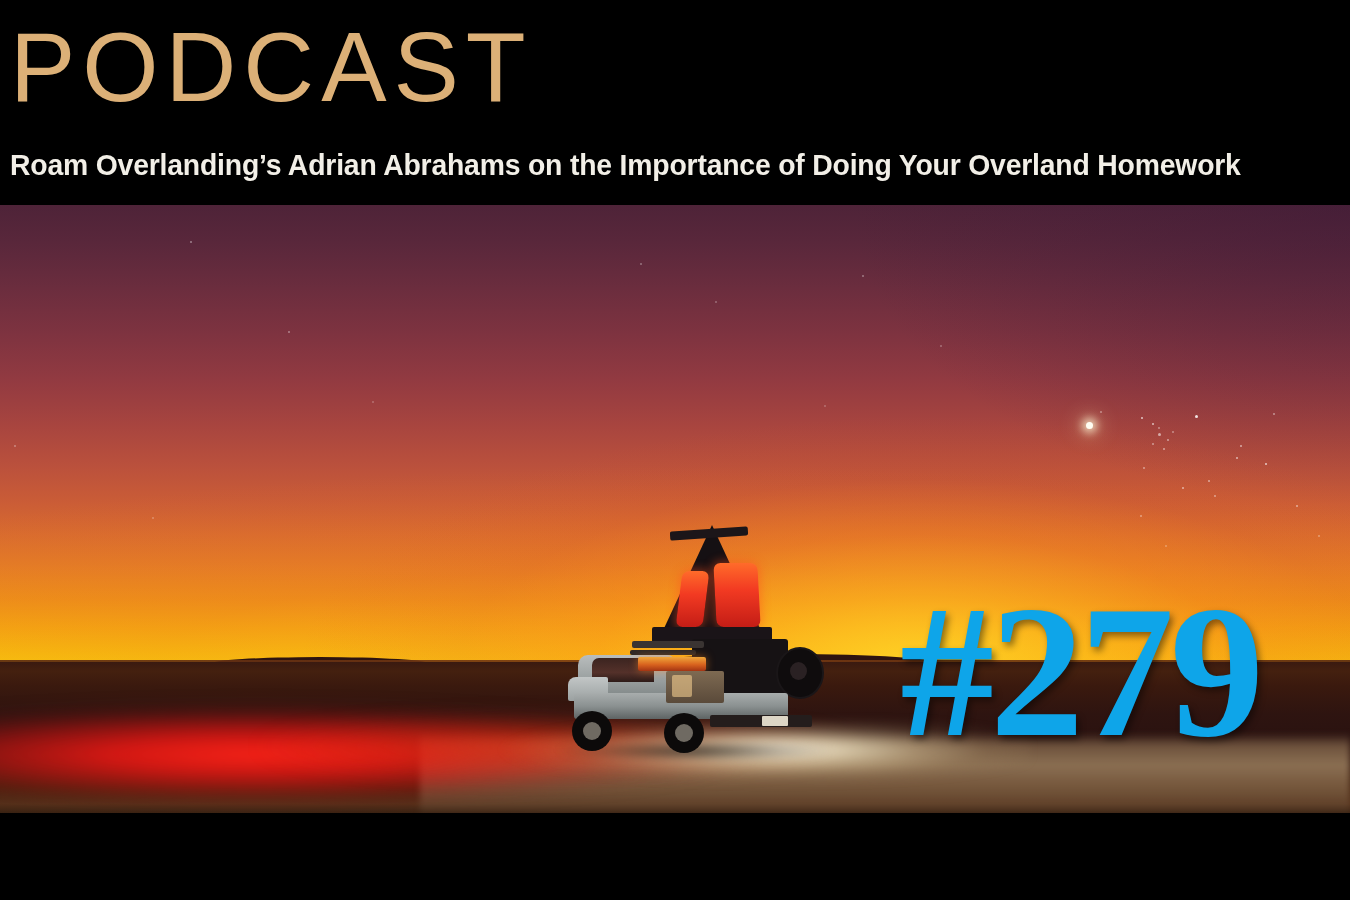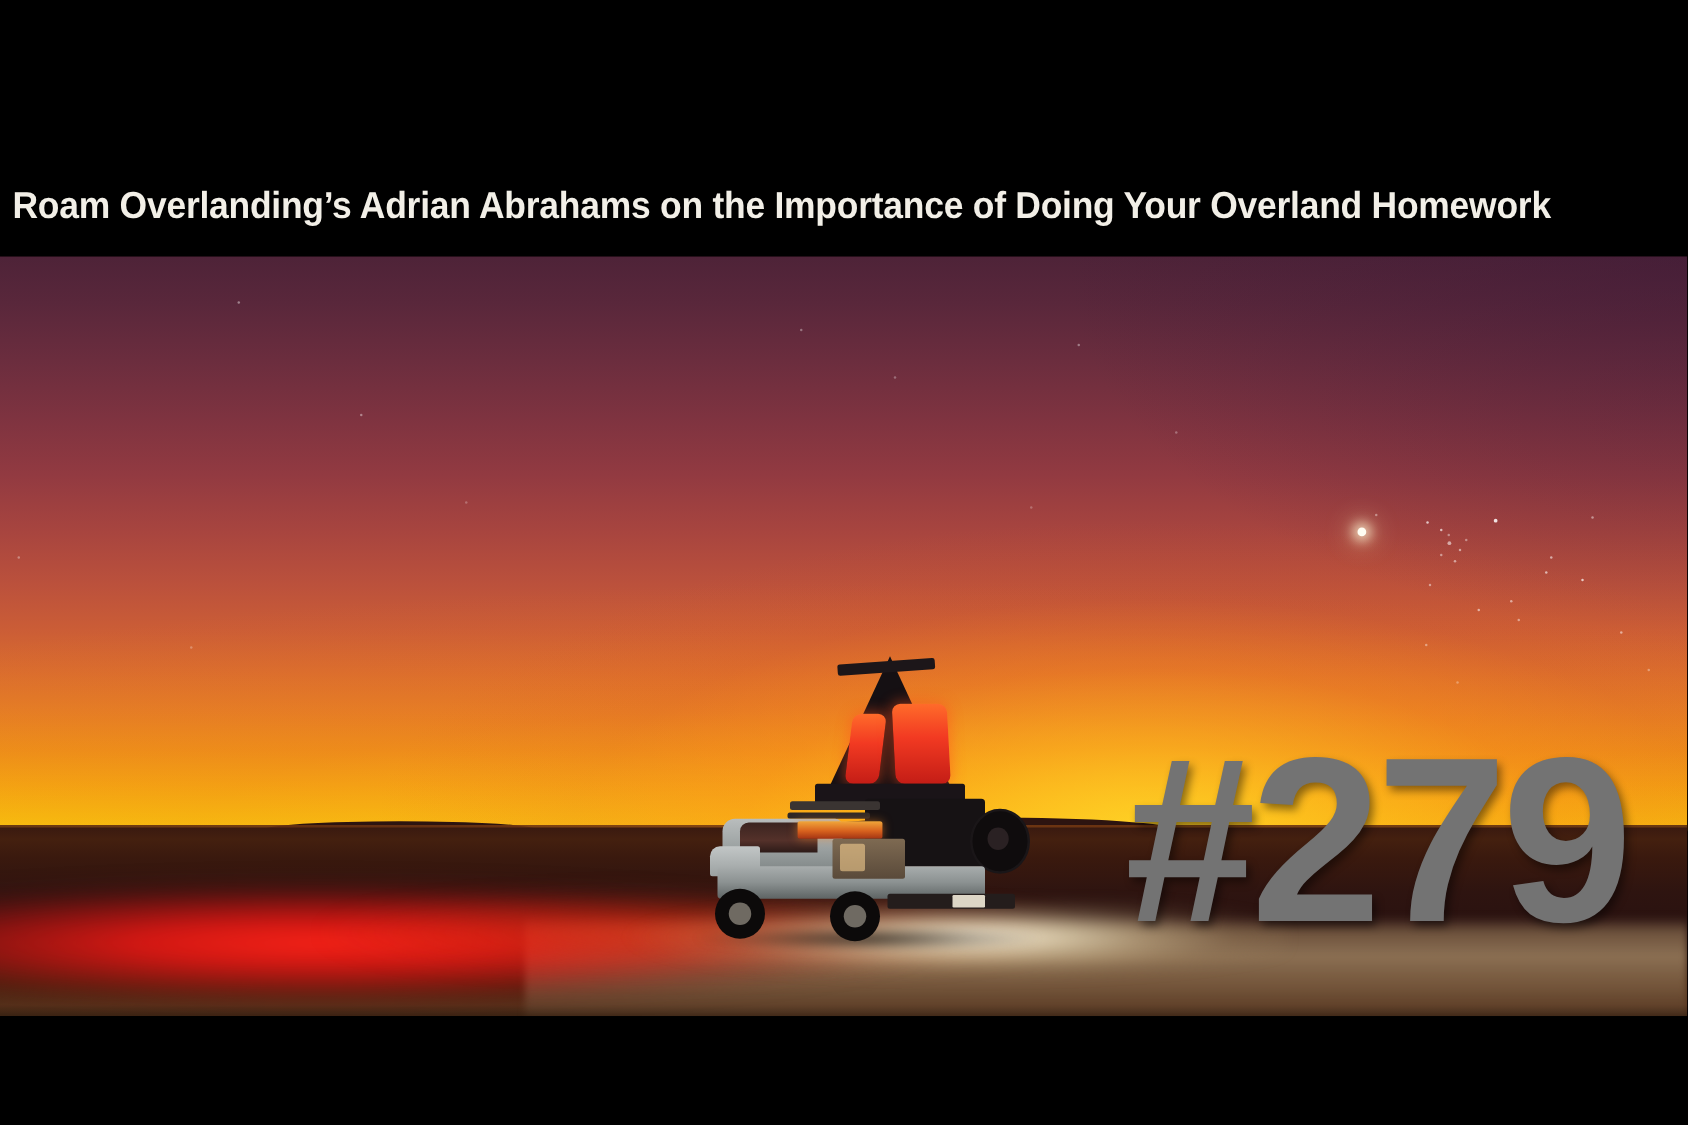--- a/index.html
+++ b/index.html
@@ -449,22 +449,22 @@
     background: radial-gradient(ellipse 140px 10px at 50% 50%,
       rgba(0,0,0,0.72) 0%, rgba(0,0,0,0.30) 55%, rgba(0,0,0,0) 100%);
     filter: blur(4px);
   }
 
   
   .episode-number {
     position: absolute;
     left: 900px;
     top: 578px;
-    color: #737373;
-    font-family: Liberation Sans, sans-serif;
+    color: #0ea5e9;
+    font-family: Liberation Serif, serif;
     font-weight: bold;
     font-size: 188px;
     line-height: 188px;
     letter-spacing: -4px;
     white-space: nowrap;
     text-shadow: 3px 4px 7px rgba(0,0,0,0.45);
     z-index: 30;
   }
 
   
@@ -562,18 +562,19 @@
       <div class="wheel wheel-rear"></div>
       <div class="rim rim-front"></div>
       <div class="rim rim-rear"></div>
     </div>
 
   </div>
 
   <div class="episode-number">#279</div>
 
   <div class="header-band">
+    <div class="podcast-title">PODCAST</div>
     <div class="episode-subtitle">Roam Overlanding’s Adrian Abrahams on the Importance of Doing Your Overland Homework</div>
   </div>
 
   <div class="footer-band"></div>
 
 </div>
 
 </body></html>

